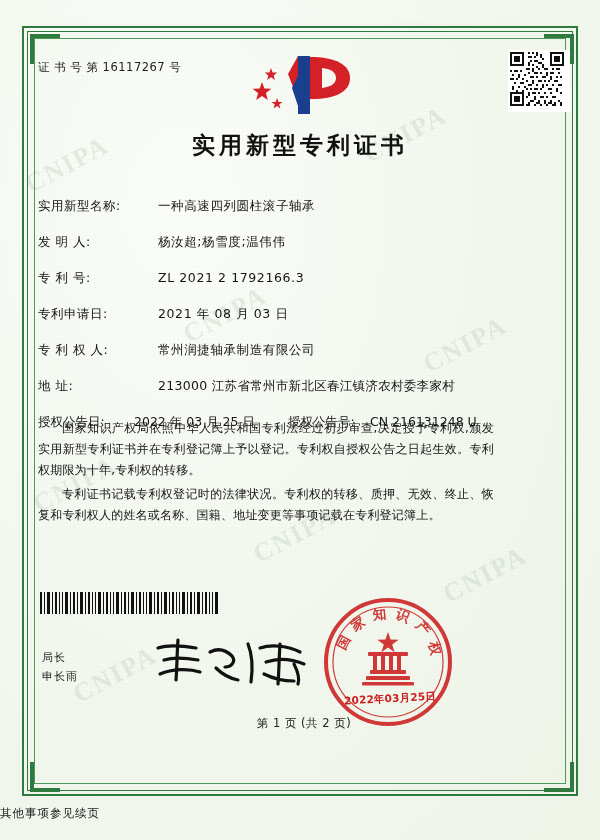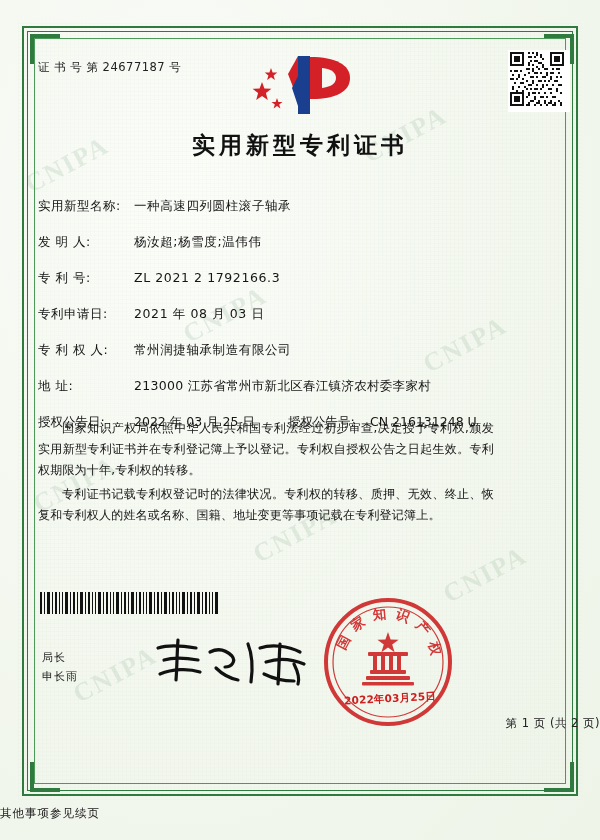--- a/index.html
+++ b/index.html
@@ -140,20 +140,21 @@
     white-space: nowrap;
   }
   .row .lbl {
     width: 96px;
     flex: 0 0 96px;
     letter-spacing: 0.5px;
   }
   .row .val {
     flex: 1 1 auto;
     letter-spacing: 0.6px;
+    margin-left: 24px;
   }
   .row .val.small { letter-spacing: 0.3px; }
   .row-2col {
     display: flex;
     align-items: flex-end;
     margin-bottom: 19px;
     white-space: nowrap;
   }
   .row-2col .c1 { width: 250px; flex: 0 0 250px; display: flex; }
   .row-2col .c2 { flex: 1 1 auto; display: flex; }
@@ -213,21 +214,21 @@
     font-size: 10.5px;
     font-weight: bold;
     letter-spacing: 0.2px;
     transform: rotate(-3deg);
   }
 
   
   .page-num {
     position: absolute;
     left: 8px; right: 0; top: 716px;
-    text-align: right;
+    text-align: center;
     font-size: 11.5px;
     color: #222;
     letter-spacing: 0.5px;
   }
   .footer-note {
     position: absolute;
     left: 0; right: 0; top: 806px;
     text-align: left;
     font-size: 11.5px;
     color: #222;
@@ -250,21 +251,21 @@
   <div class="watermark wm7">CNIPA</div>
   <div class="watermark wm8">CNIPA</div>
 
   <div class="border-outer"></div>
   <div class="border-inner"></div>
   <div class="corner tl"></div>
   <div class="corner tr"></div>
   <div class="corner bl"></div>
   <div class="corner br"></div>
 
-  <div class="cert-no">证 书 号 第 24677187 号</div>
+  <div class="cert-no">证 书 号 第 16117267 号</div>
 
   <div class="qr">
     <svg width="54" height="54" viewBox="0 0 27 27" shape-rendering="crispEdges">
       <rect width="27" height="27" fill="#ffffff"></rect>
       <g fill="#111111">
         <rect x="0" y="0" width="7" height="1"></rect>
           <rect x="0" y="6" width="7" height="1"></rect>
         <rect x="0" y="0" width="1" height="7"></rect>
           <rect x="6" y="0" width="1" height="7"></rect>
         <rect x="2" y="2" width="3" height="3"></rect>

